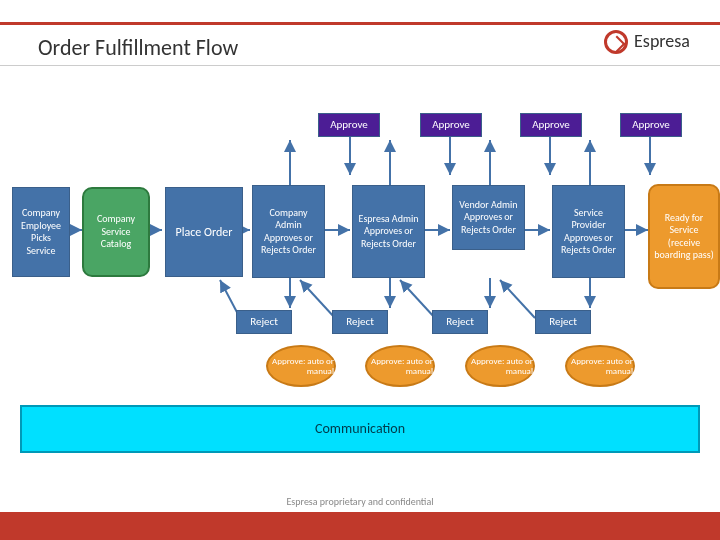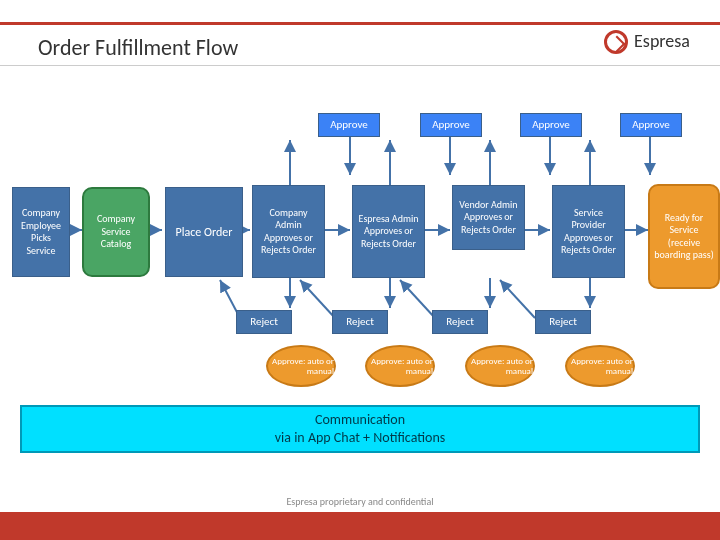--- a/index.html
+++ b/index.html
@@ -8,21 +8,21 @@
 .title{position:absolute;top:34px;left:38px;font-size:22px;font-weight:400;color:#333}
 .logo{position:absolute;top:30px;right:30px;display:flex;gap:6px}
 .logo-mark{width:24px;height:24px;border-radius:50%;border:3px solid #c0392b;position:relative}
 .logo-mark::after{content:'';position:absolute;width:10px;height:10px;border:2px solid #c0392b;border-top:none;border-left:none;transform:rotate(-45deg);top:5px;left:4px}
 .logo-text{font-size:18px;color:#333;font-weight:400}
 .hr{position:absolute;top:65px;left:0;right:0;height:1px;background:#ccc}
 .node{position:absolute;font-size:10px;color:#fff;text-align:center;display:flex;align-items:center;justify-content:center;padding:4px;line-height:1.25}
 .blue{background:#4472a8;border:1px solid #3a5f8a}
 .green{background:#4aa564;border:2px solid #2d7a3e;border-radius:10px}
 .orange{background:#ed9a2d;border:2px solid #c87a16;border-radius:10px}
-.approve{background:#3b82f6;border:1px solid #3a5f8a;color:#fff;font-size:11px;padding:8px 10px}
+.approve{background:#4c1d95;border:1px solid #3a5f8a;color:#fff;font-size:11px;padding:8px 10px}
 .reject{background:#4472a8;border:1px solid #3a5f8a;color:#fff;font-size:11px;padding:0 12px}
 .oval{background:#ed9a2d;border:2px solid #c87a16;border-radius:50%;color:#fff;font-size:9px;text-align:right;display:flex;align-items:center;justify-content:center;line-height:1.1}
 .comm{position:absolute;background:#00e0ff;border:2px solid #0099b8;color:#003a4a;font-size:14px;font-weight:normal;text-align:center;display:flex;flex-direction:column;align-items:center;justify-content:center;line-height:1.3}
 .footer-bar{position:absolute;bottom:0;left:0;right:0;height:28px;background:#c0392b}
 .footer-text{position:absolute;bottom:32px;width:100%;text-align:center;font-size:10px;color:#888}
 svg.arrows{position:absolute;top:0;left:0;width:720px;height:540px;pointer-events:none}
 </style>
 </head>
 <body>
 
@@ -87,17 +87,16 @@
 <div class="node reject" style="left:432px;top:310px;width:56px;height:24px">Reject</div>
 <div class="node reject" style="left:535px;top:310px;width:56px;height:24px">Reject</div>
 
 <div class="oval" style="left:266px;top:345px;width:70px;height:42px;position:absolute">Approve: auto or manual</div>
 <div class="oval" style="left:365px;top:345px;width:70px;height:42px;position:absolute">Approve: auto or manual</div>
 <div class="oval" style="left:465px;top:345px;width:70px;height:42px;position:absolute">Approve: auto or manual</div>
 <div class="oval" style="left:565px;top:345px;width:70px;height:42px;position:absolute">Approve: auto or manual</div>
 
 <div class="comm" style="left:20px;top:405px;width:680px;height:48px">
   <div>Communication</div>
-  <div>via in App Chat + Notifications</div>
 </div>
 
 <div class="footer-text">Espresa proprietary and confidential</div>
 <div class="footer-bar"></div>
 
 </body></html>

